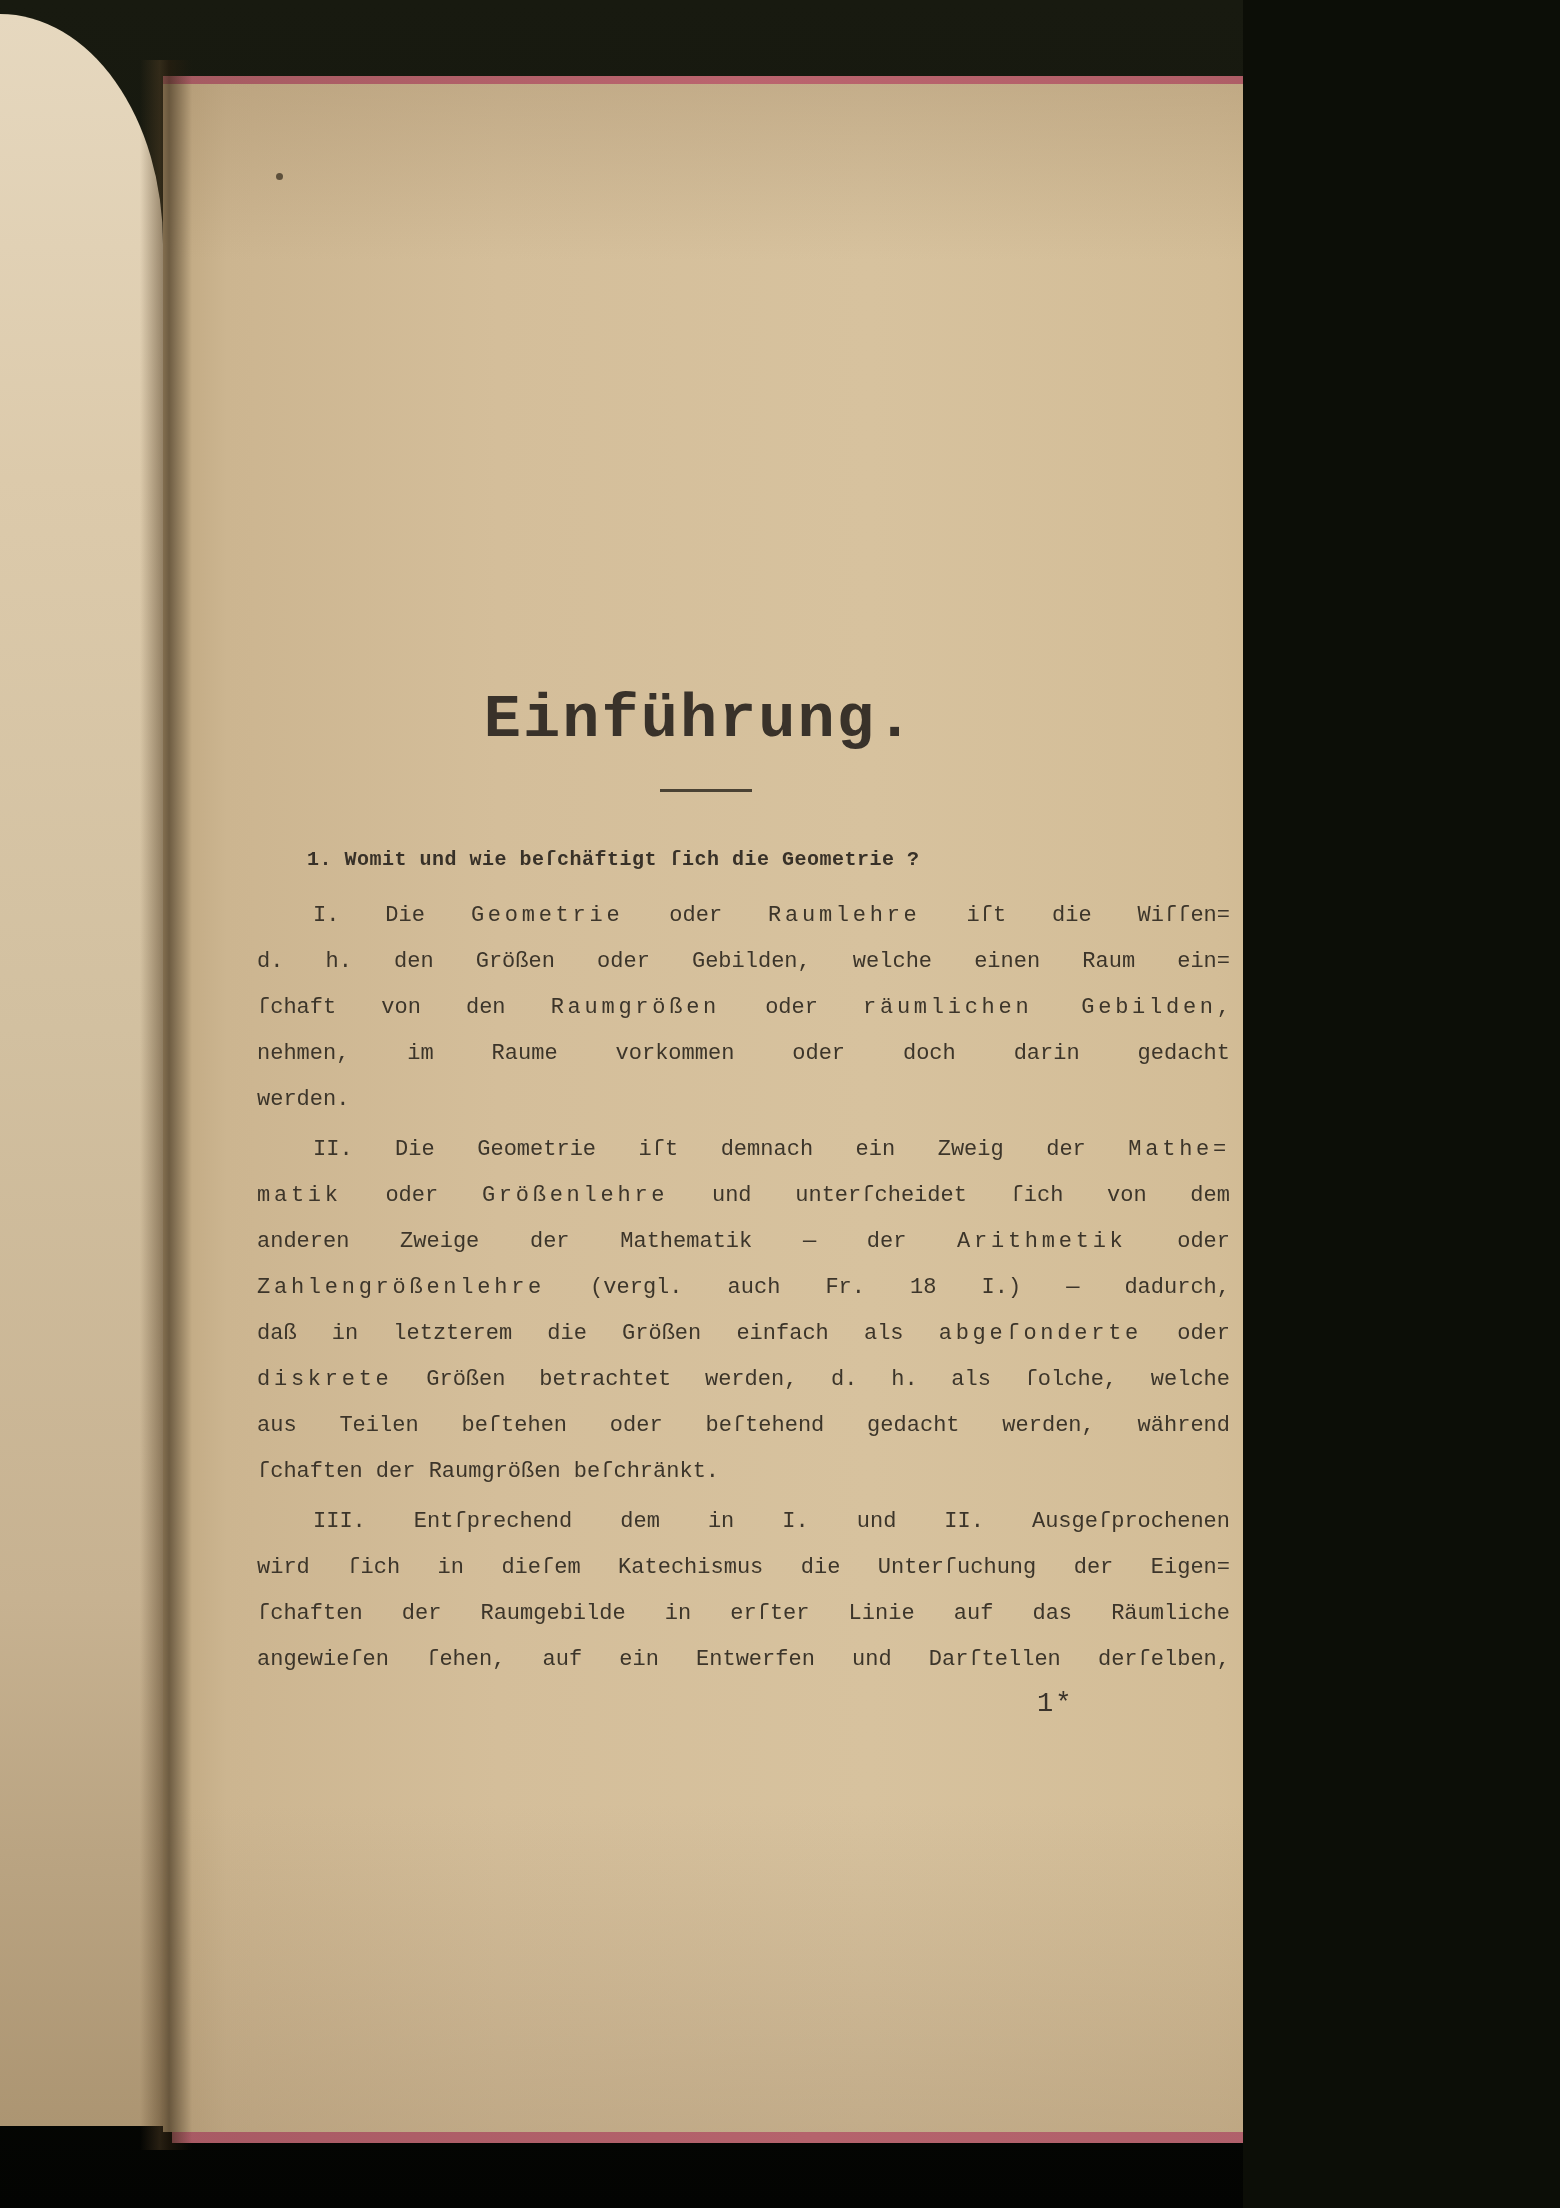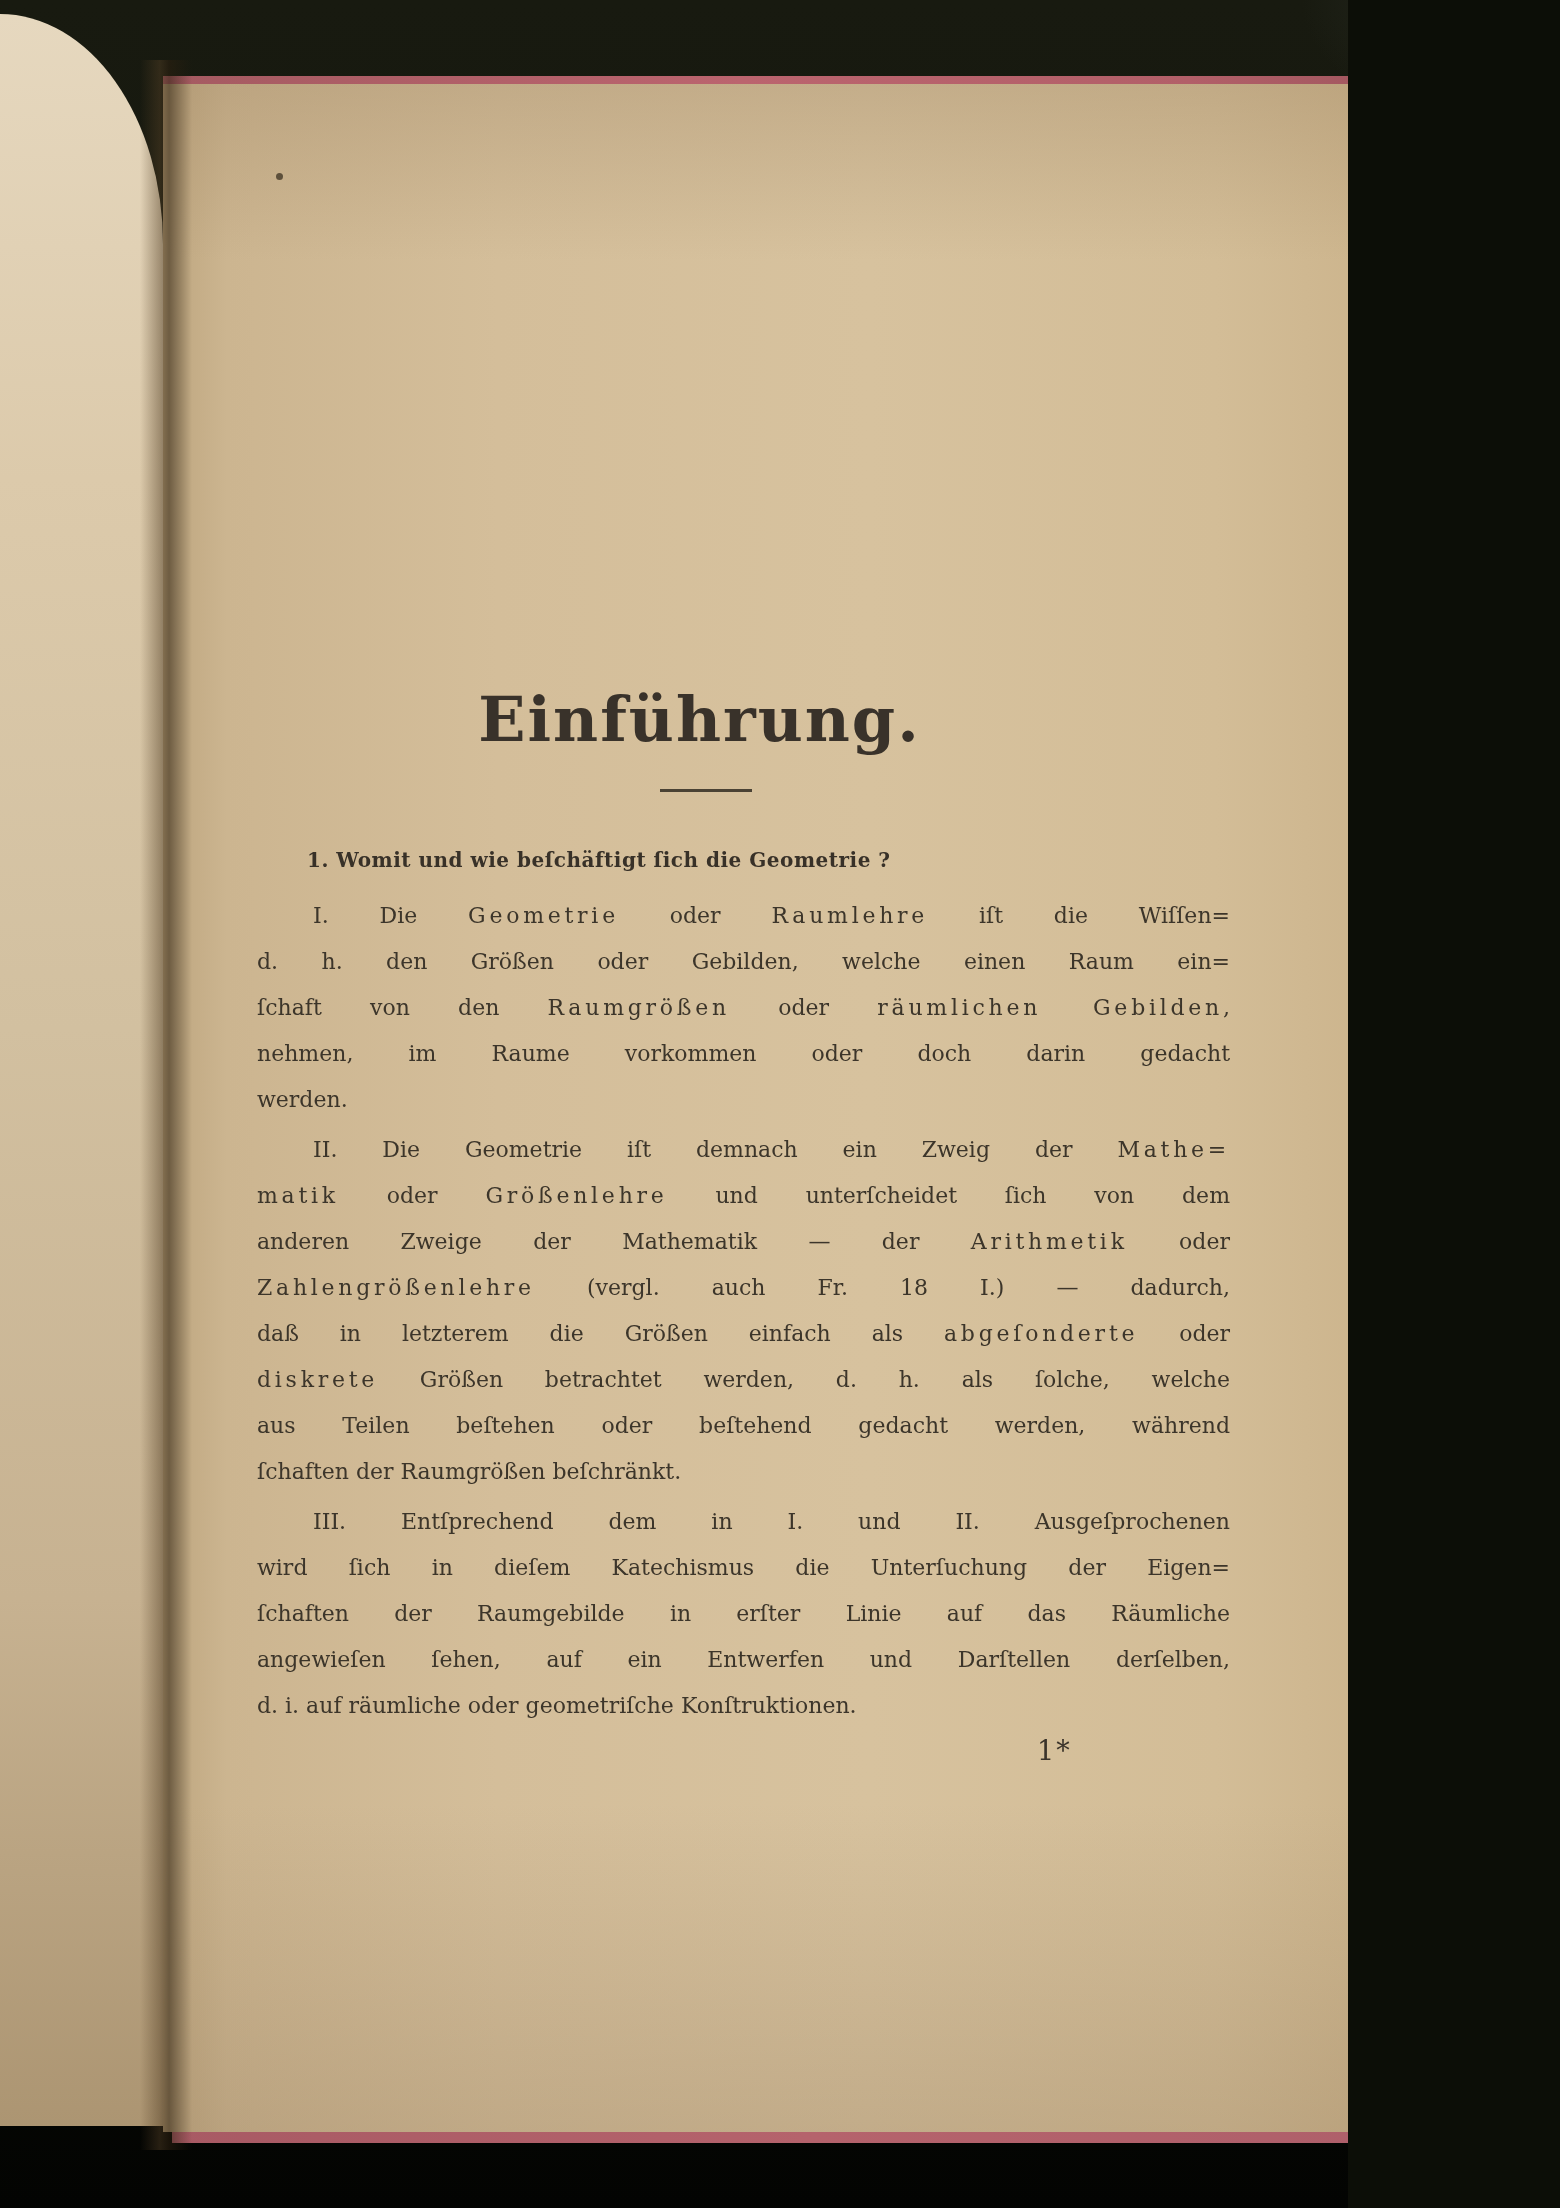--- a/index.html
+++ b/index.html
@@ -3,22 +3,23 @@
 <meta charset="utf-8">
 <style>
   html,body{margin:0;padding:0;}
   body{
     width:1560px;height:2208px;
     background:#0c0e07;
     font-family:"DejaVu Serif","Liberation Serif",serif;
     overflow:hidden;
   }
   .scene{
-    position:relative;width:1348px;height:2208px;overflow:hidden;
+    position:relative;width:1243px;height:2208px;overflow:hidden;
     background:linear-gradient(180deg,#181a10 0%,#14160d 30%,#0b0d07 72%,#030402 100%);
+    font-family:Liberation Mono, monospace;
   }
   
   .bg-speckle{
     position:absolute;left:1447px;top:0;width:113px;height:2208px;
     background-color:#23271f;
     background-image:
       radial-gradient(circle,rgba(140,160,150,0.30) 1.6px,rgba(0,0,0,0) 2.4px),
       radial-gradient(circle,rgba(95,115,105,0.22) 1.2px,rgba(0,0,0,0) 2px);
     background-size:24px 30px,14px 19px;
     background-position:3px 5px,9px 13px;
@@ -150,21 +151,20 @@
             <div class="line"><span>daß in letzterem die Größen einfach als </span><span class="sperr">abgeſonderte</span><span> oder</span></div>
             <div class="line"><span class="sperr">diskrete</span><span> Größen betrachtet werden, d. h. als ſolche, welche</span></div>
             <div class="line"><span>aus Teilen beſtehen oder beſtehend gedacht werden, während</span></div>
             <div class="line lastline"><span>ſchaften der Raumgrößen beſchränkt.</span></div>
           </div>
           <div class="para">
             <div class="line firstline"><span>III. Entſprechend dem in I. und II. Ausgeſprochenen</span></div>
             <div class="line"><span>wird ſich in dieſem Katechismus die Unterſuchung der Eigen=</span></div>
             <div class="line"><span>ſchaften der Raumgebilde in erſter Linie auf das Räumliche</span></div>
             <div class="line"><span>angewieſen ſehen, auf ein Entwerfen und Darſtellen derſelben,</span></div>
-            <div class="line lastline"><span>d. i. auf räumliche oder geometriſche Konſtruktionen.</span></div>
           </div>
         </div>
       <div class="signature-mark">1*</div>
     </div>
   </div>
 
   <div class="gutter-shadow"></div>
   <div class="edge-bottom"></div>
   <div class="corner-smudge"></div>
   <div class="dust-speck"></div>

